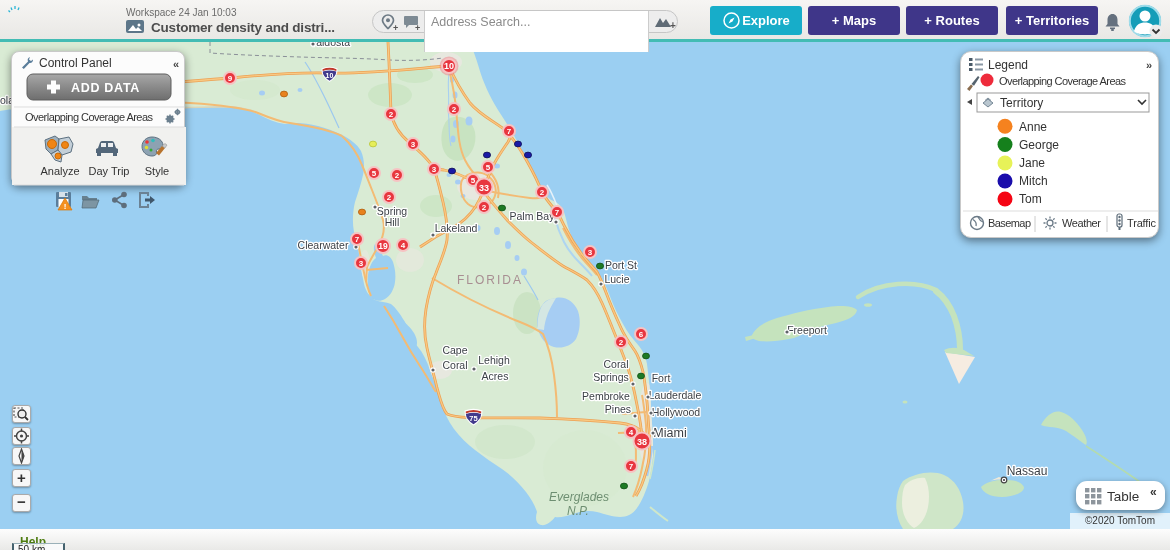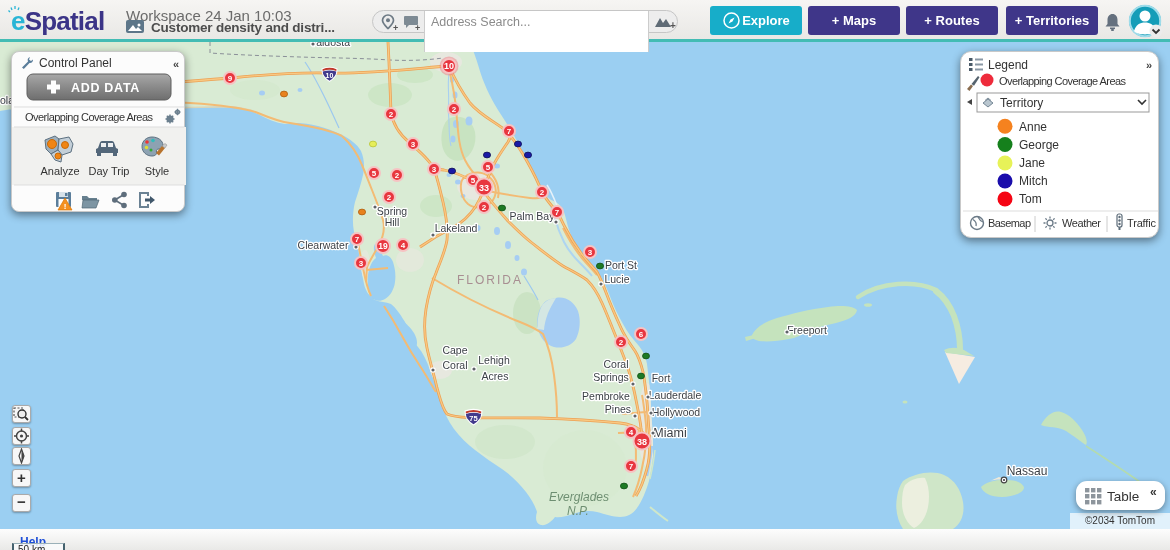--- a/index.html
+++ b/index.html
@@ -3,62 +3,61 @@
 <meta charset="utf-8">
 <style>
   * { margin:0; padding:0; box-sizing:border-box; }
   html,body { width:1170px; height:550px; overflow:hidden; font-family:"Liberation Sans", sans-serif; }
   #app { position:relative; width:1170px; height:550px; background:#e9e9e7; }
   
   #header { position:absolute; left:0; top:0; width:1170px; height:42px;
     background:linear-gradient(#f6f5f3,#e9e8e5); border-bottom:3px solid #43bcb4; z-index:30;}
   #logo { position:absolute; left:11px; top:6px; font-size:26px; font-weight:bold; letter-spacing:-0.8px;}
   #logo .e { color:#29b5d6; } #logo .sp { color:#3b3487; }
-  #wsline { position:absolute; left:126px; top:7px; font-size:15px; color:#6b6b6b; }
+  #wsline { position:absolute; left:126px; top:7px; font-size:10px; color:#6b6b6b; }
   #maptitle { position:absolute; left:151px; top:20px; font-size:13.5px; font-weight:bold; color:#4d4d4d; letter-spacing:-0.2px; }
   #mapicon { position:absolute; left:126px; top:20px; width:18px; height:13px; background:#5d7689; border-radius:2px; }
   
   #searchpill { position:absolute; left:372px; top:10px; width:306px; height:23px; background:#ededed;
     border:1px solid #c6c6c6; border-radius:12px; display:flex; align-items:center; }
   #searchinput { position:absolute; left:51px; top:0px; width:225px; height:41px; background:#fff;
     border-left:1px solid #ccc; border-right:1px solid #ccc; font-size:12.5px; color:#8b8b8b; line-height:23px; padding-left:6px;}
   .hbtn { position:absolute; top:6px; height:29px; width:92px; border-radius:3px; color:#fff;
      font-size:13px; font-weight:bold; text-align:center; line-height:29px; }
   #b-explore { left:710px; background:#17adc9; }
   #b-maps   { left:808px; background:#3f3689; }
   #b-routes { left:906px; background:#3f3689; }
   #b-terr   { left:1006px; background:#3f3689; }
   
   #map { position:absolute; left:0; top:42px; width:1170px; height:487px; overflow:hidden; background:#9bcff2;}
   
   #bottombar { position:absolute; left:0; top:529px; width:1170px; height:21px;
     background:linear-gradient(#fdfdfd,#e9e9e7); }
-  #help { position:absolute; left:20px; top:535px; font-size:12px; font-weight:bold; color:#1d4ed8;}
+  #help { position:absolute; left:20px; top:535px; font-size:12px; font-weight:bold; color:#4d7c0f;}
   
   .panel { position:absolute; background:#fcfcfc; border-radius:8px; border:1px solid #c9c9c9;
     box-shadow:0 3px 9px rgba(0,0,0,0.45); z-index:20; }
-  #cpanel { left:11px; top:51px; width:174px; height:161px; }
+  #cpanel { left:11px; top:51px; width:174px; height:134px; }
   #legend { left:960px; top:51px; width:199px; height:187px; background:#fff;border-radius:11px;}
   .mbtn { position:absolute; left:12px; width:19px; height:18px; background:#f7f7f7; border:1px solid #aaa;
      border-radius:3px; box-shadow:0 1px 2px rgba(0,0,0,0.3); z-index:10; text-align:center; }
   #scalebar { position:absolute; left:12px; top:515px; width:53px; height:14px;
      background:rgba(250,252,253,0.85); border:1px solid #9ab0b8; border-left:2px solid #45626e;
      border-right:2px solid #45626e; border-bottom:2px solid #45626e; font-size:10px; color:#222;
      padding-left:4px; z-index:10; line-height:12px;margin-top:28px;}
   #tablebtn { position:absolute; left:1076px; top:481px; width:89px; height:29px; background:#fff;
      border-radius:11px; box-shadow:0 2px 6px rgba(0,0,0,0.4); z-index:10; }
   #attrib { position:absolute; left:1070px; top:513px; width:100px; height:16px;
      background:rgba(255,255,255,0.7); z-index:9; font-size:10px; color:#333; text-align:right;
      padding-right:15px; line-height:16px;}
 </style>
 </head>
 <body>
 <div id="app">
   <div id="header">
-    <div id="logo"><span class="e">e</span><span class="sp">Spatial</span></div>
     <svg style="position:absolute;left:8px;top:3px" width="14" height="10" viewBox="0 0 14 10">
         <g stroke="#29b5d6" stroke-width="1.3" fill="none">
           <path d="M2,9 L0.5,7.5 M4,7 L3,4.5 M7,6 L7,3 M10,7 L11,4.5"></path>
         </g>
       </svg>
     <div id="wsline">Workspace 24 Jan 10:03</div>
     <div id="mapicon"><svg width="18" height="13" viewBox="0 0 18 13">
           <path d="M2,10 L7,4 L10,8 L12,6 L16,10 Z" fill="#fff"></path>
           <circle cx="13" cy="4" r="1.5" fill="#fff"></circle>
         </svg></div>
@@ -567,16 +566,16 @@
           <rect x="15" y="13" width="4.4" height="4.4"></rect>
           <rect x="21" y="13" width="4.4" height="4.4"></rect>
         <rect x="9" y="19" width="4.4" height="4.4"></rect>
           <rect x="15" y="19" width="4.4" height="4.4"></rect>
           <rect x="21" y="19" width="4.4" height="4.4"></rect>
       </g>
       <text x="31" y="20" font-size="13.5" fill="#333" font-family="Liberation Sans, sans-serif">Table</text>
       <text x="74" y="15" font-size="12" fill="#333" font-weight="bold" font-family="Liberation Sans, sans-serif">«</text>
     </svg>
   </div>
-  <div id="attrib">©2034 TomTom</div>
+  <div id="attrib">©2020 TomTom</div>
   <div id="bottombar"></div>
   <div id="help">Help</div>
 </div>
 
 </body></html>

